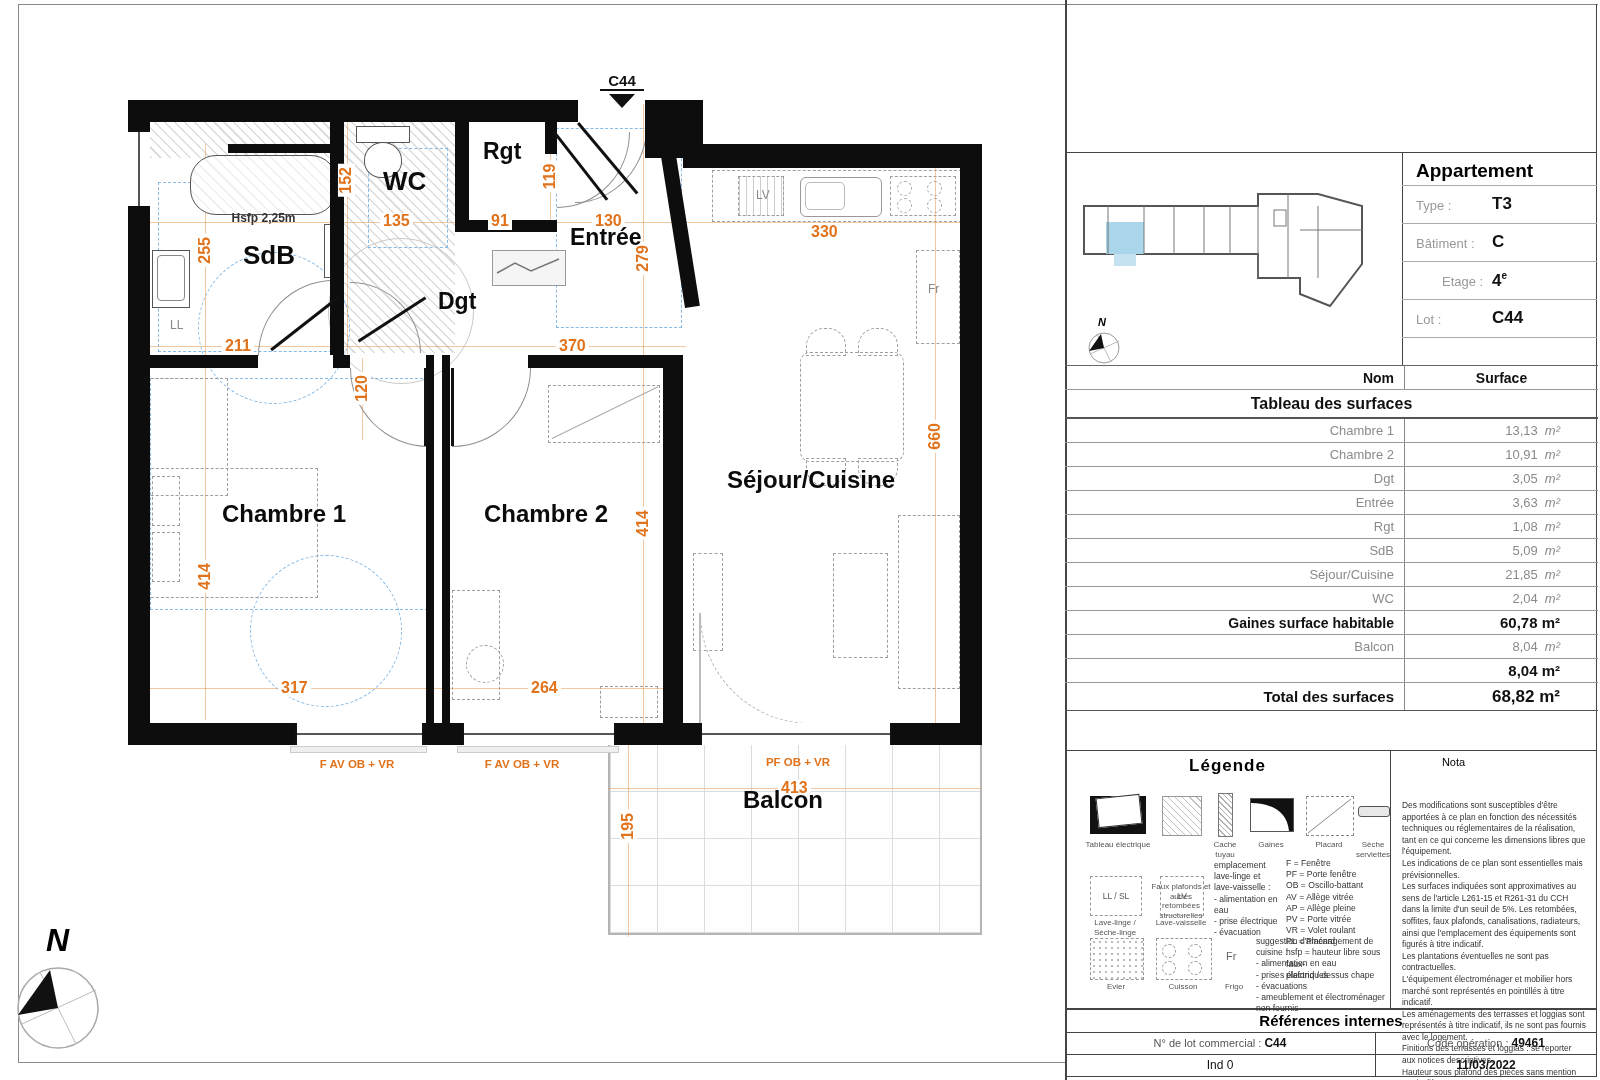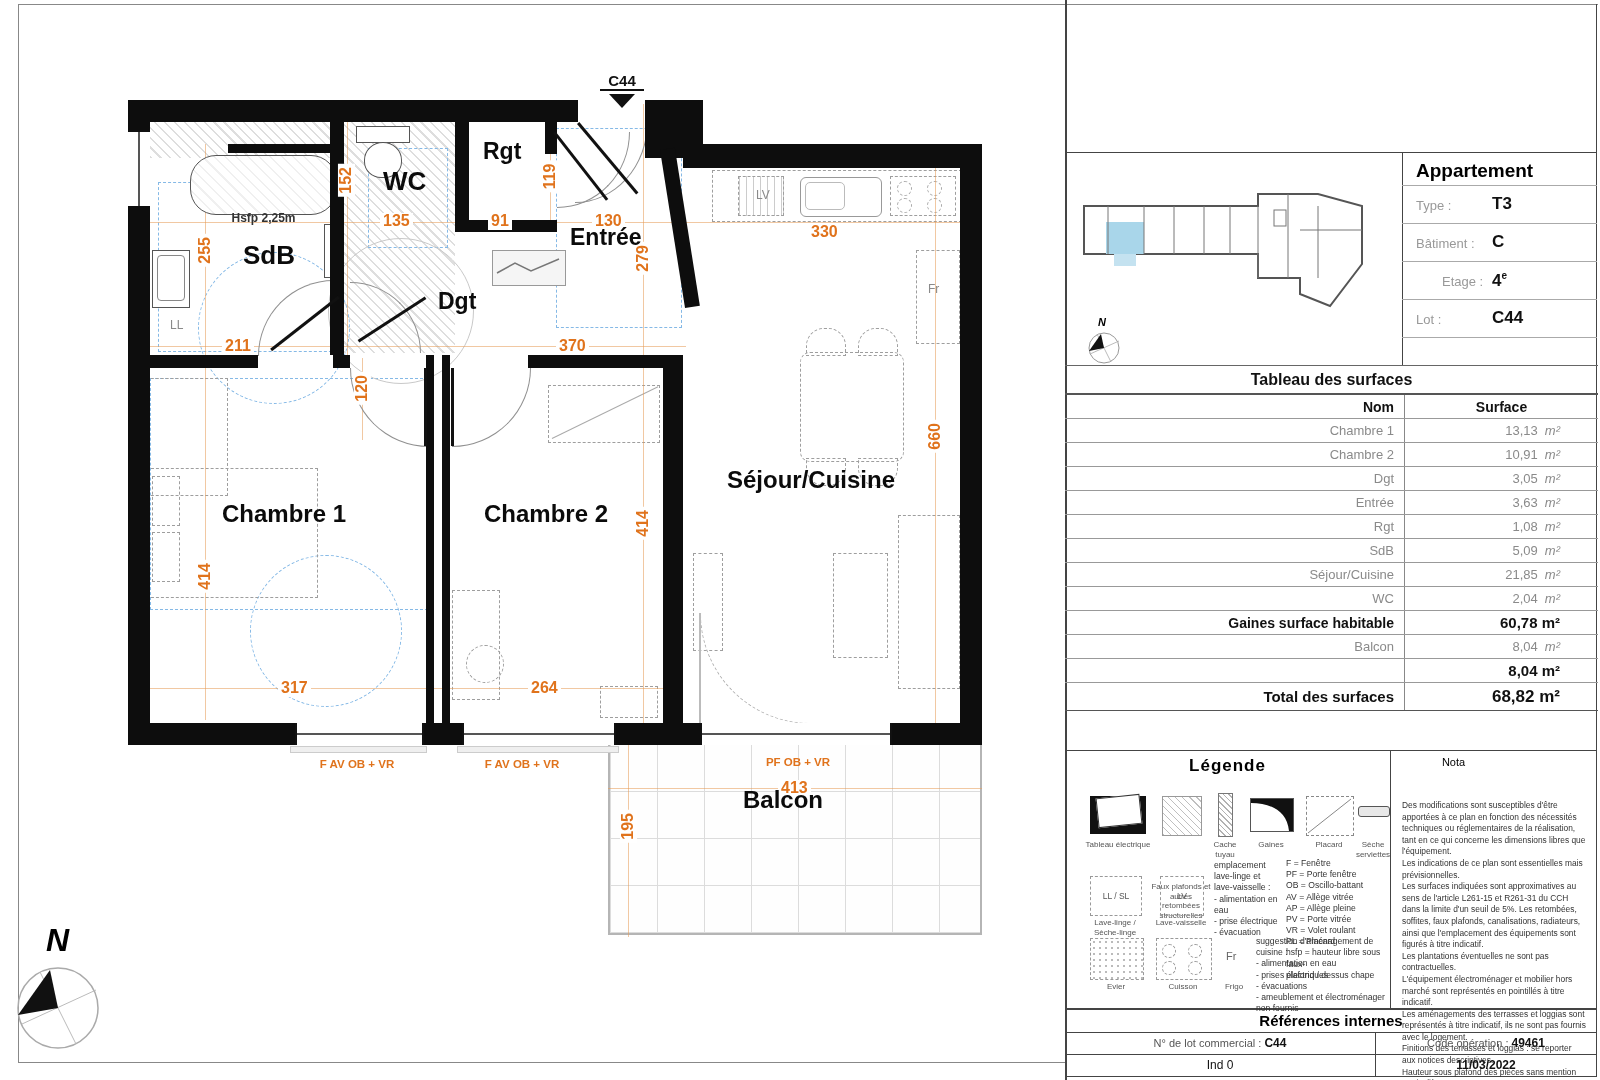--- a/index.html
+++ b/index.html
@@ -264,26 +264,26 @@
     <div class="ptext gval" style="left:1492px;top:232px;">C</div>
     <div class="plinelight" style="left:1402px;top:261px;width:195px;height:1px;"></div>
     <div class="ptext glabel" style="left:1416px;top:274px;margin-left:26px;">Etage :</div>
     <div class="ptext gval" style="left:1492px;top:270px;"><span>4</span><sup style="font-size:10px;">e</sup></div>
     <div class="plinelight" style="left:1402px;top:299px;width:195px;height:1px;"></div>
     <div class="ptext glabel" style="left:1416px;top:312px;">Lot :</div>
     <div class="ptext gval" style="left:1492px;top:308px;">C44</div>
     <div class="plinelight" style="left:1402px;top:337px;width:195px;height:1px;"></div>
 
     <div id="surfaces">
+      <div class="strow">
+        <div class="stname bold-black" style="font-size:14px;">Nom</div>
+        <div class="stval bold-black" style="text-align:center;padding-right:0;font-size:14px;">Surface</div>
+      </div>
       <div class="strow" style="height:27px;border-bottom:2px solid #555;">
         <div style="width:100%;text-align:center;font-size:16px;font-weight:700;color:#111;">Tableau des surfaces</div>
-      </div>
-      <div class="strow">
-        <div class="stname bold-black" style="font-size:14px;">Nom</div>
-        <div class="stval bold-black" style="text-align:center;padding-right:0;font-size:14px;">Surface</div>
       </div>
       <div class="strow">
           <div class="stname">Chambre 1</div>
           <div class="stval"><span>13,13</span><span class="unit">m²</span></div>
         </div>
       <div class="strow">
           <div class="stname">Chambre 2</div>
           <div class="stval"><span>10,91</span><span class="unit">m²</span></div>
         </div>
       <div class="strow">

